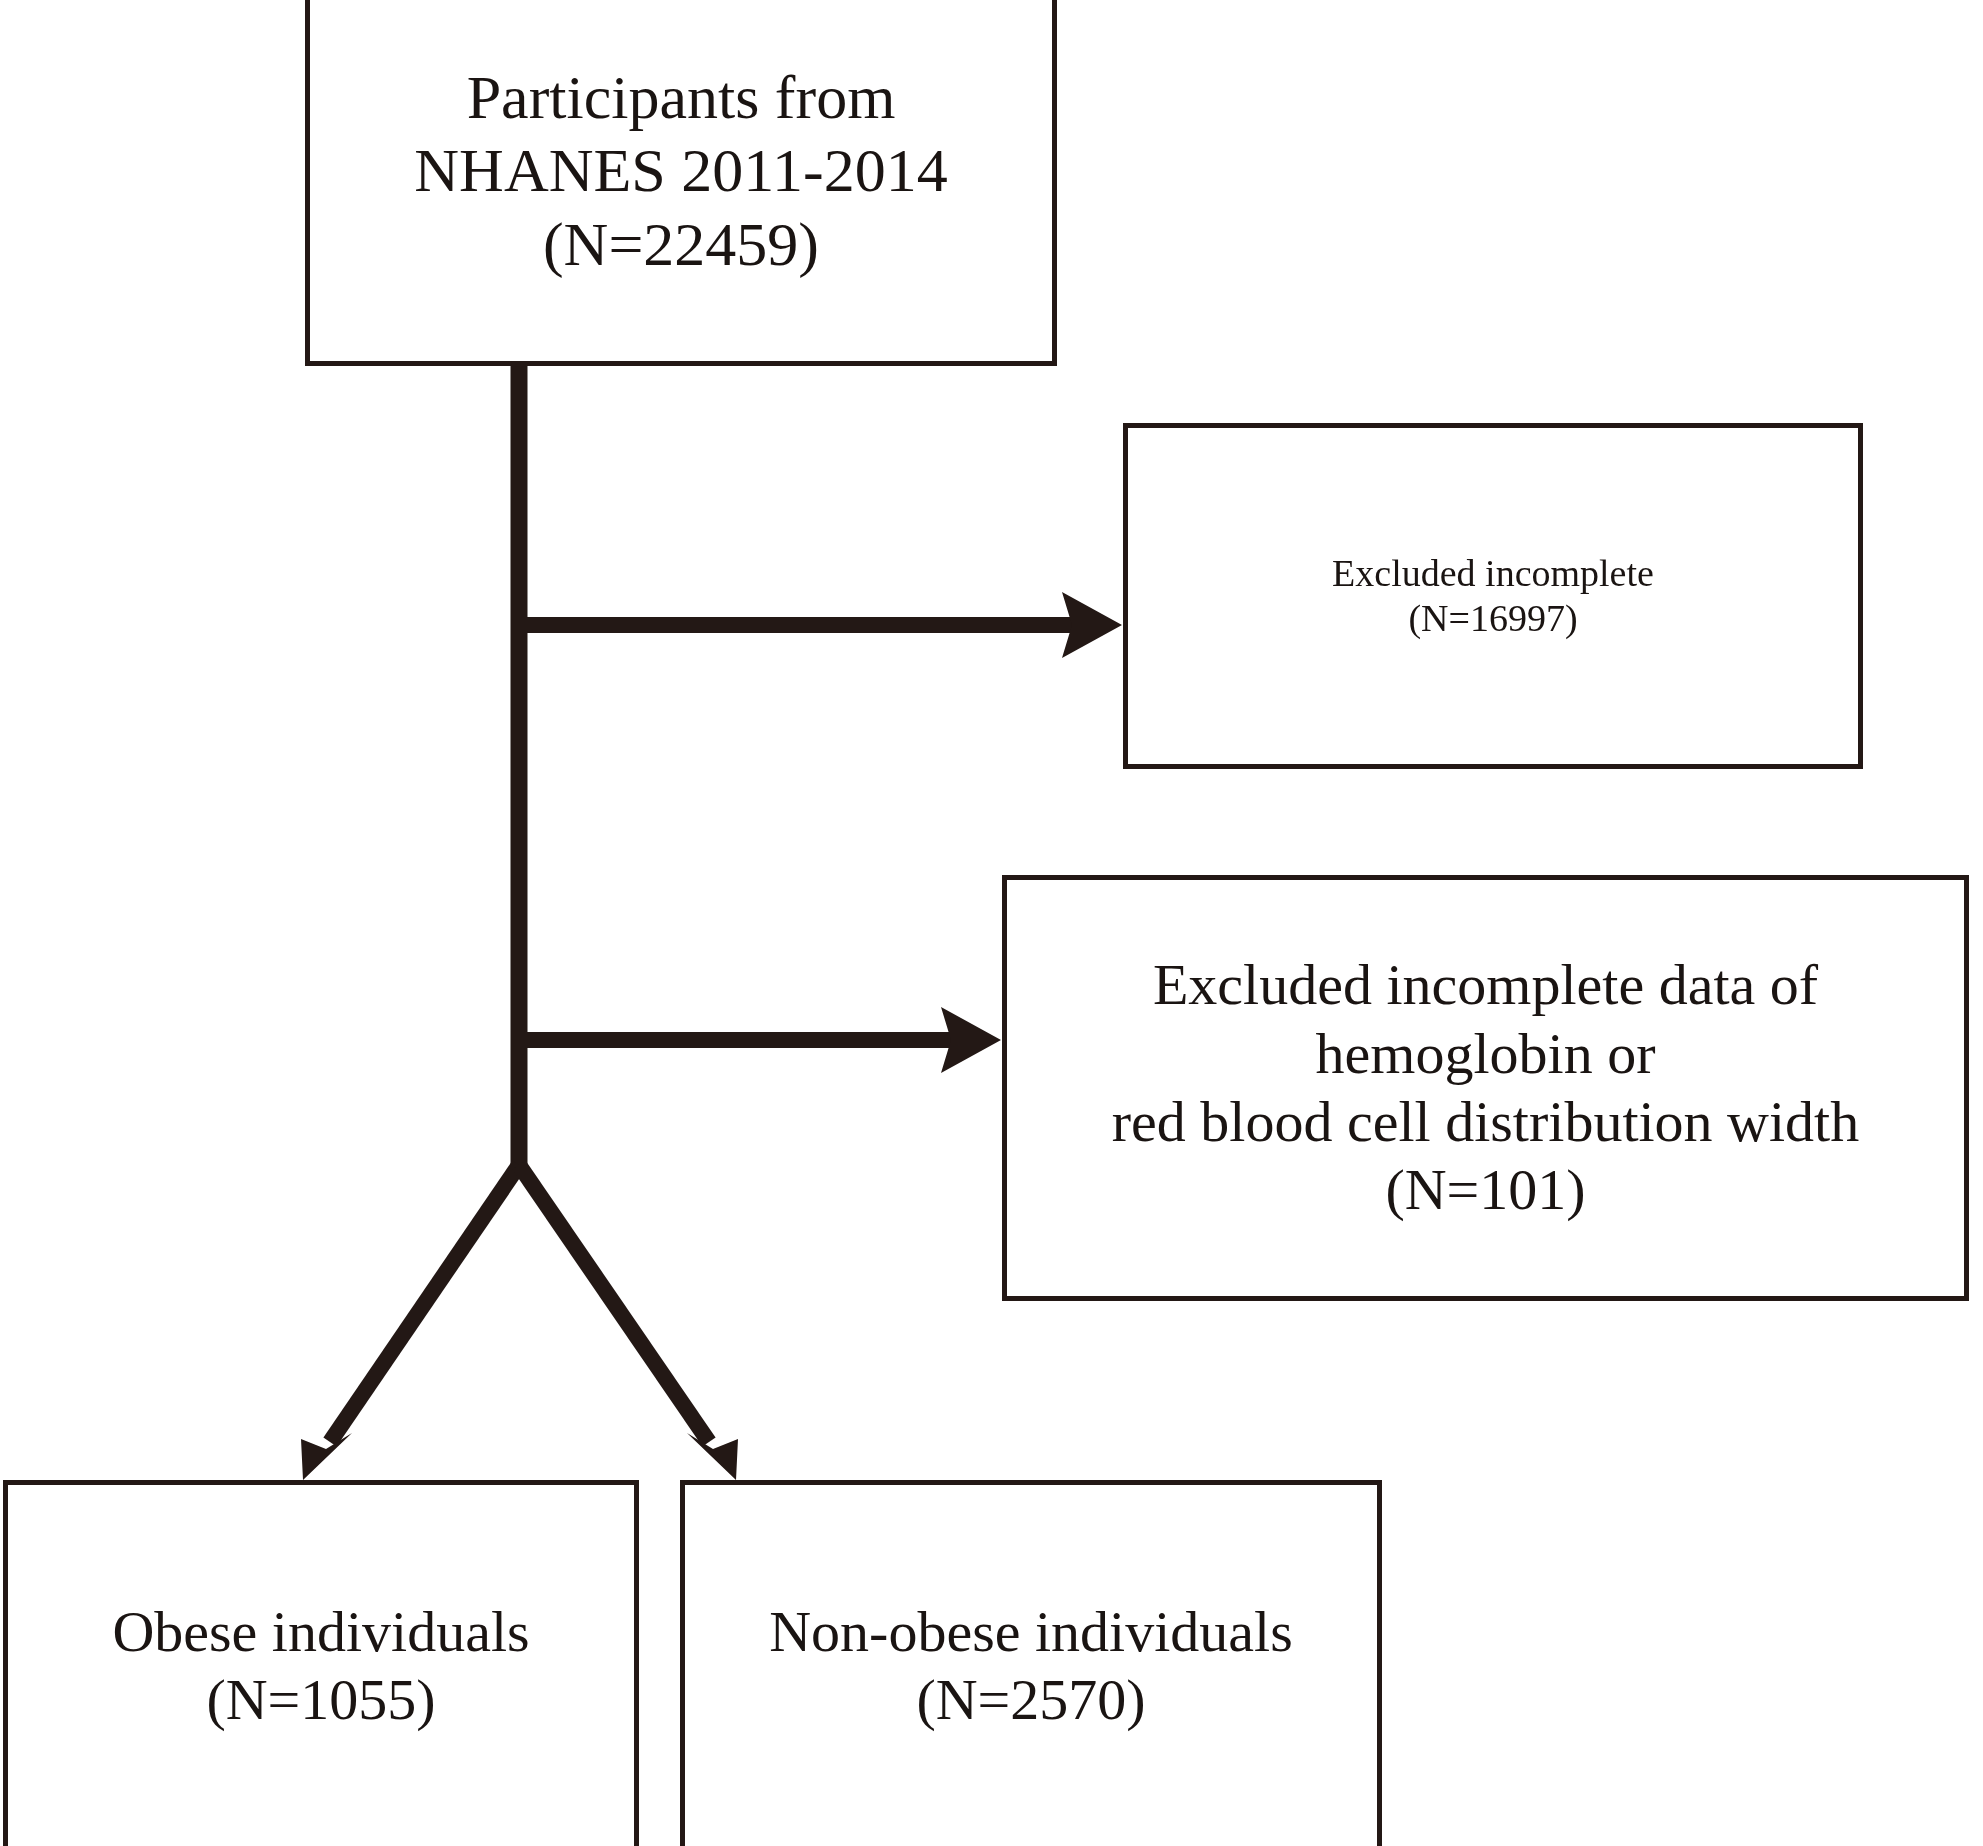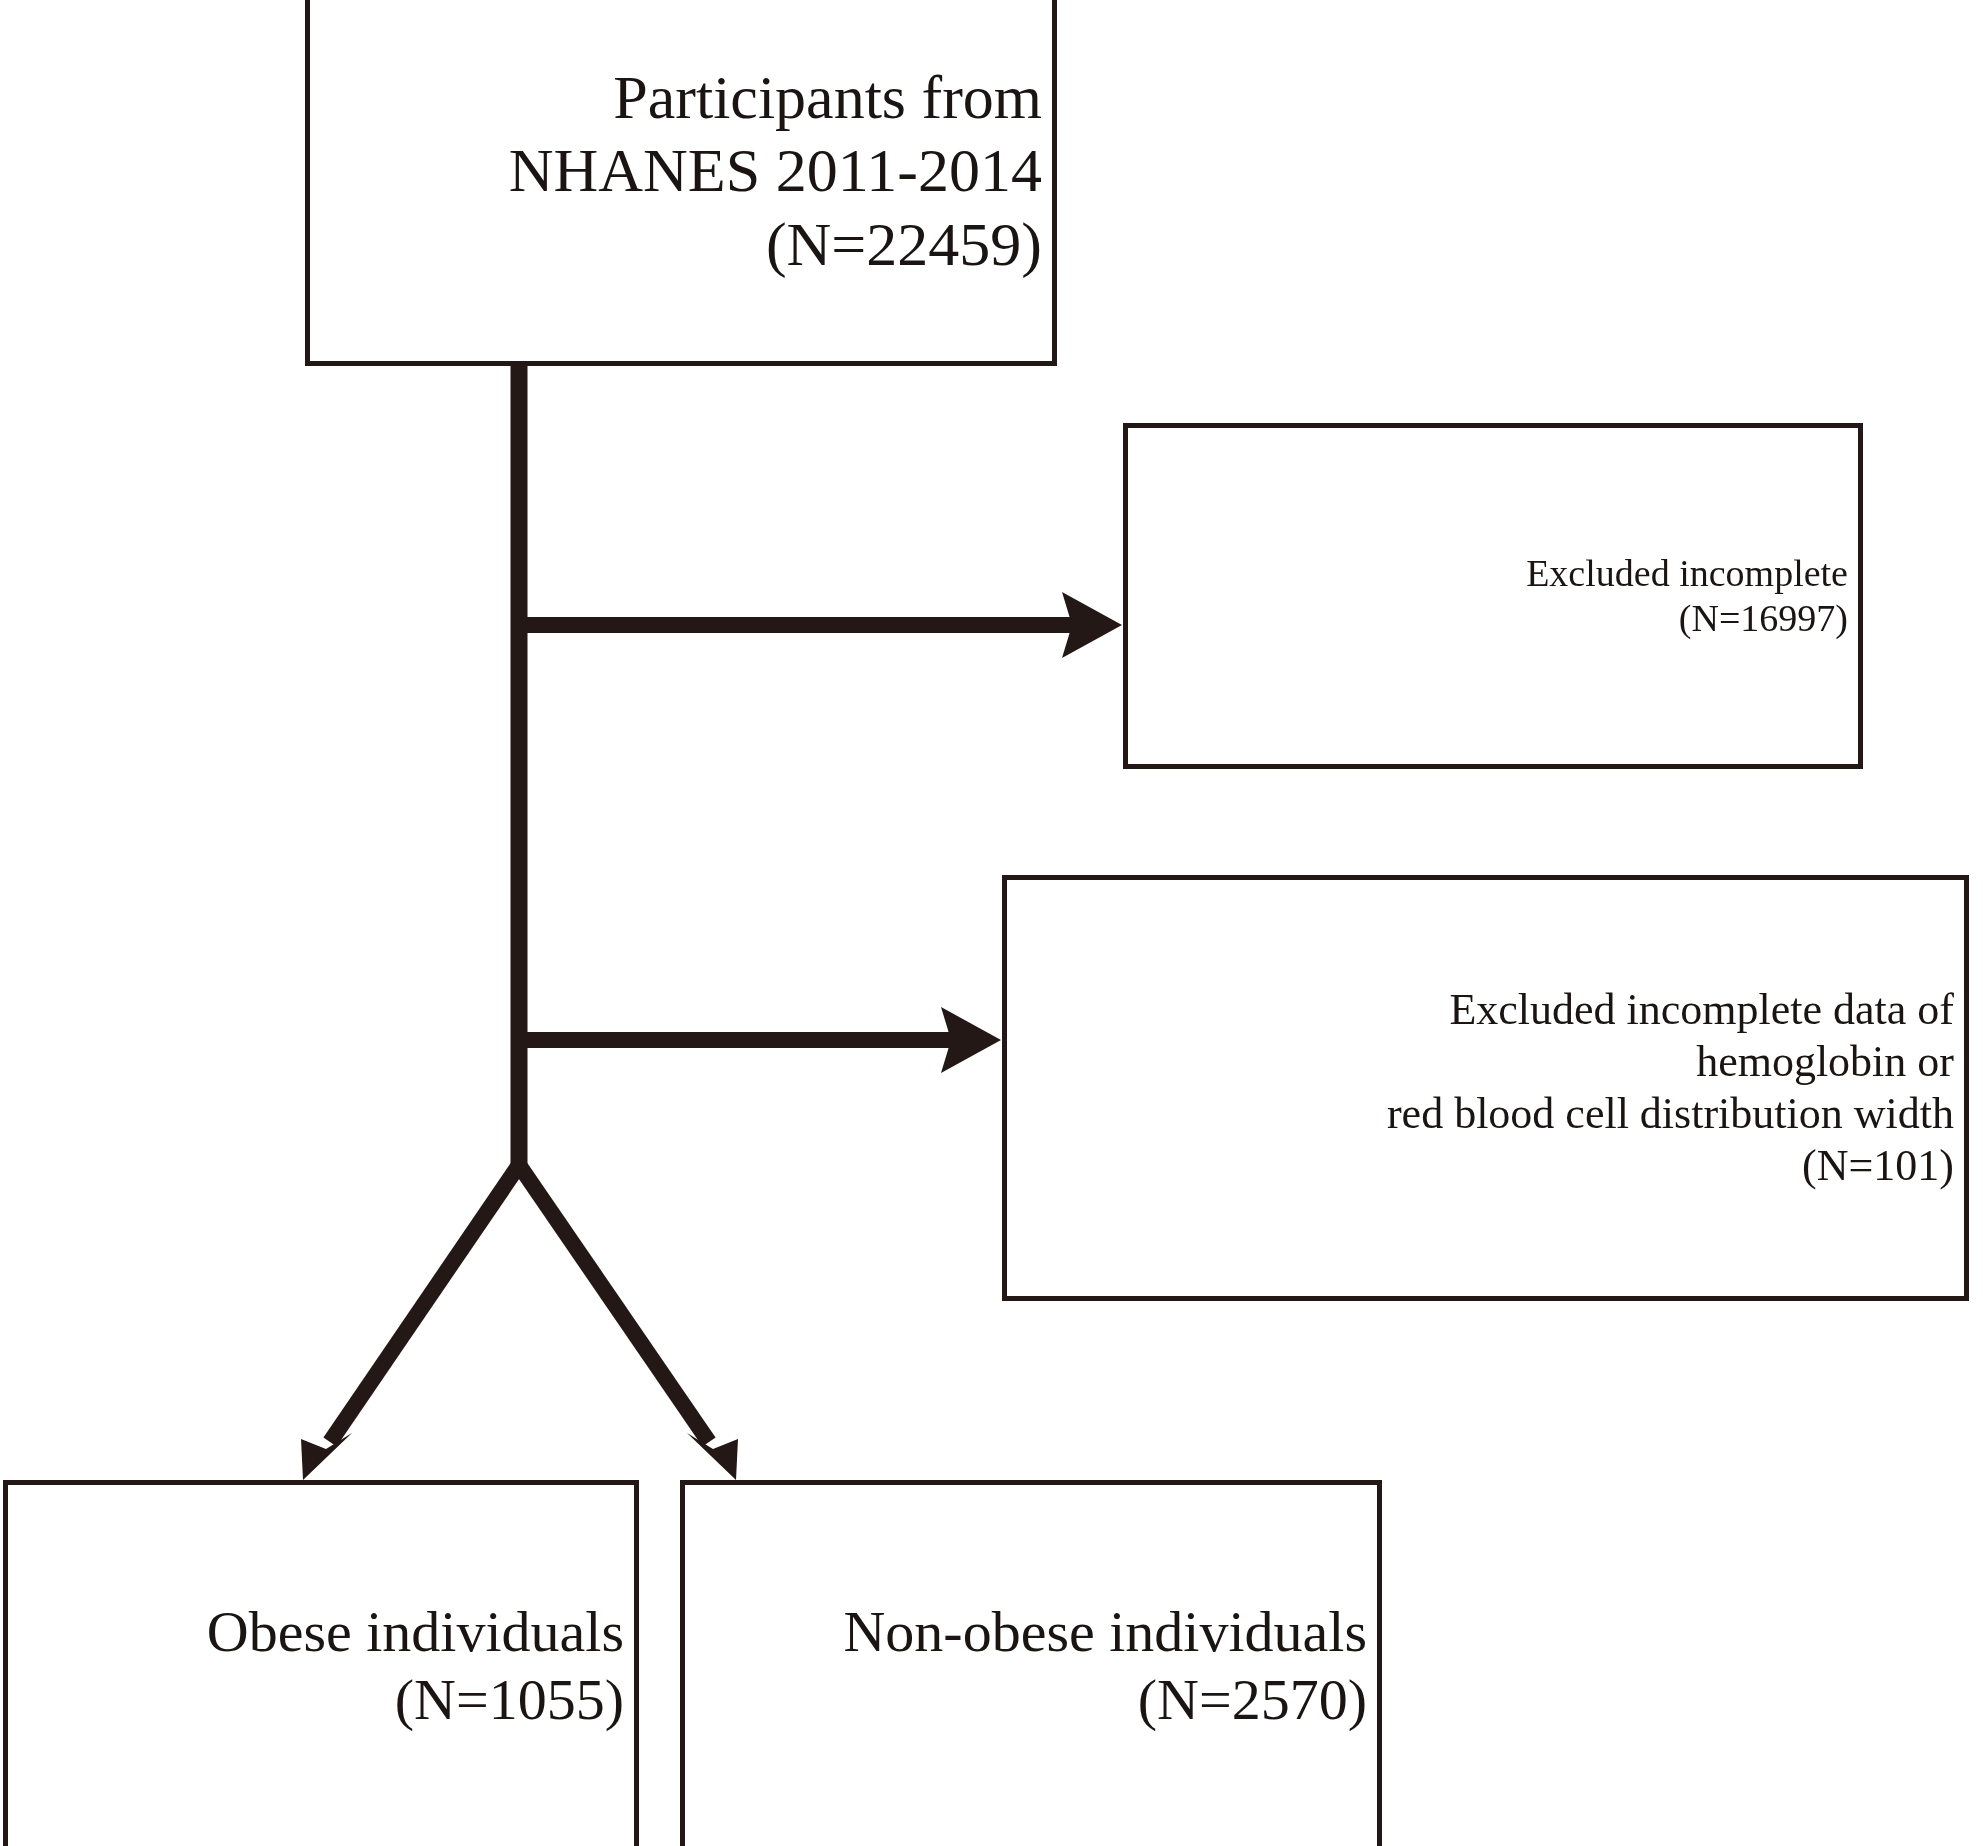--- a/index.html
+++ b/index.html
@@ -39,38 +39,37 @@
   }
   .node-text {
     display: block;
     width: 100%;
     padding: 0 10px;
     box-sizing: border-box;
   }
   .node-line {
     display: block;
     white-space: nowrap;
-    text-align: right;
   }
 
   
   #node-source {
     left: 305px; top: -6px; width: 752px; height: 372px;
     font-size: 62px;
   }
   #node-source .node-text { padding-bottom: 18px; }
 
   #node-excl-cognitive {
     left: 1123px; top: 423px; width: 740px; height: 346px;
     font-size: 38px;
   }
 
   #node-excl-hemoglobin {
     left: 1002px; top: 875px; width: 967px; height: 426px;
-    font-size: 44px;
+    font-size: 58px;
   }
 
   #node-obese {
     left: 3px; top: 1480px; width: 636px; height: 372px;
     font-size: 58px;
   }
 
   #node-nonobese {
     left: 680px; top: 1480px; width: 702px; height: 372px;
     font-size: 58px;

